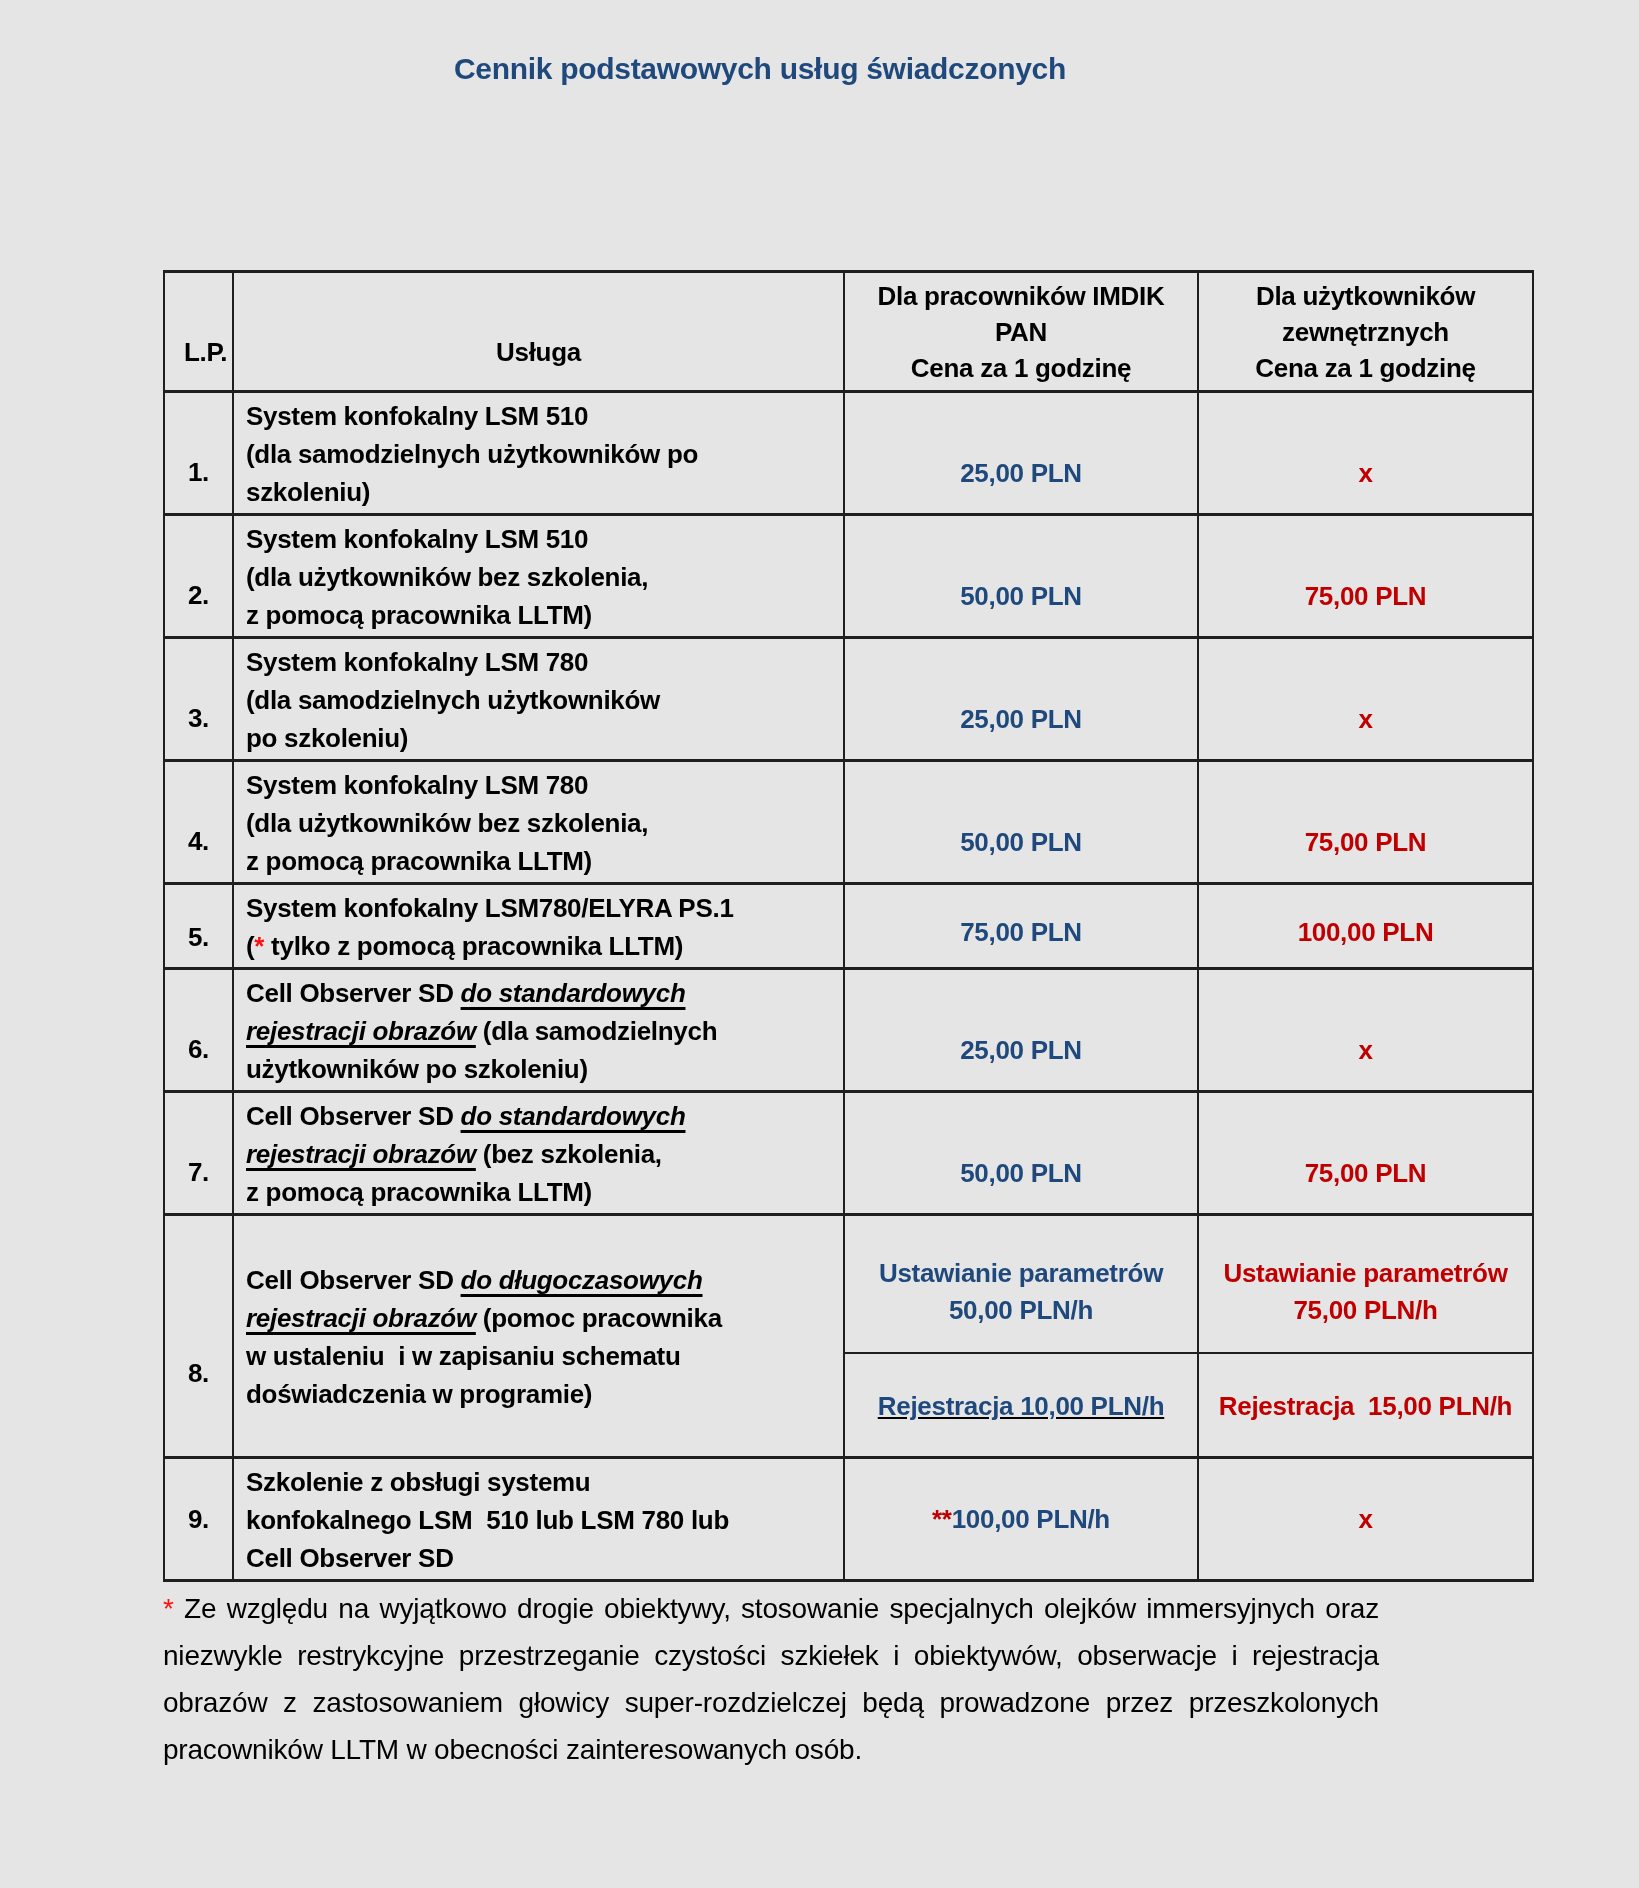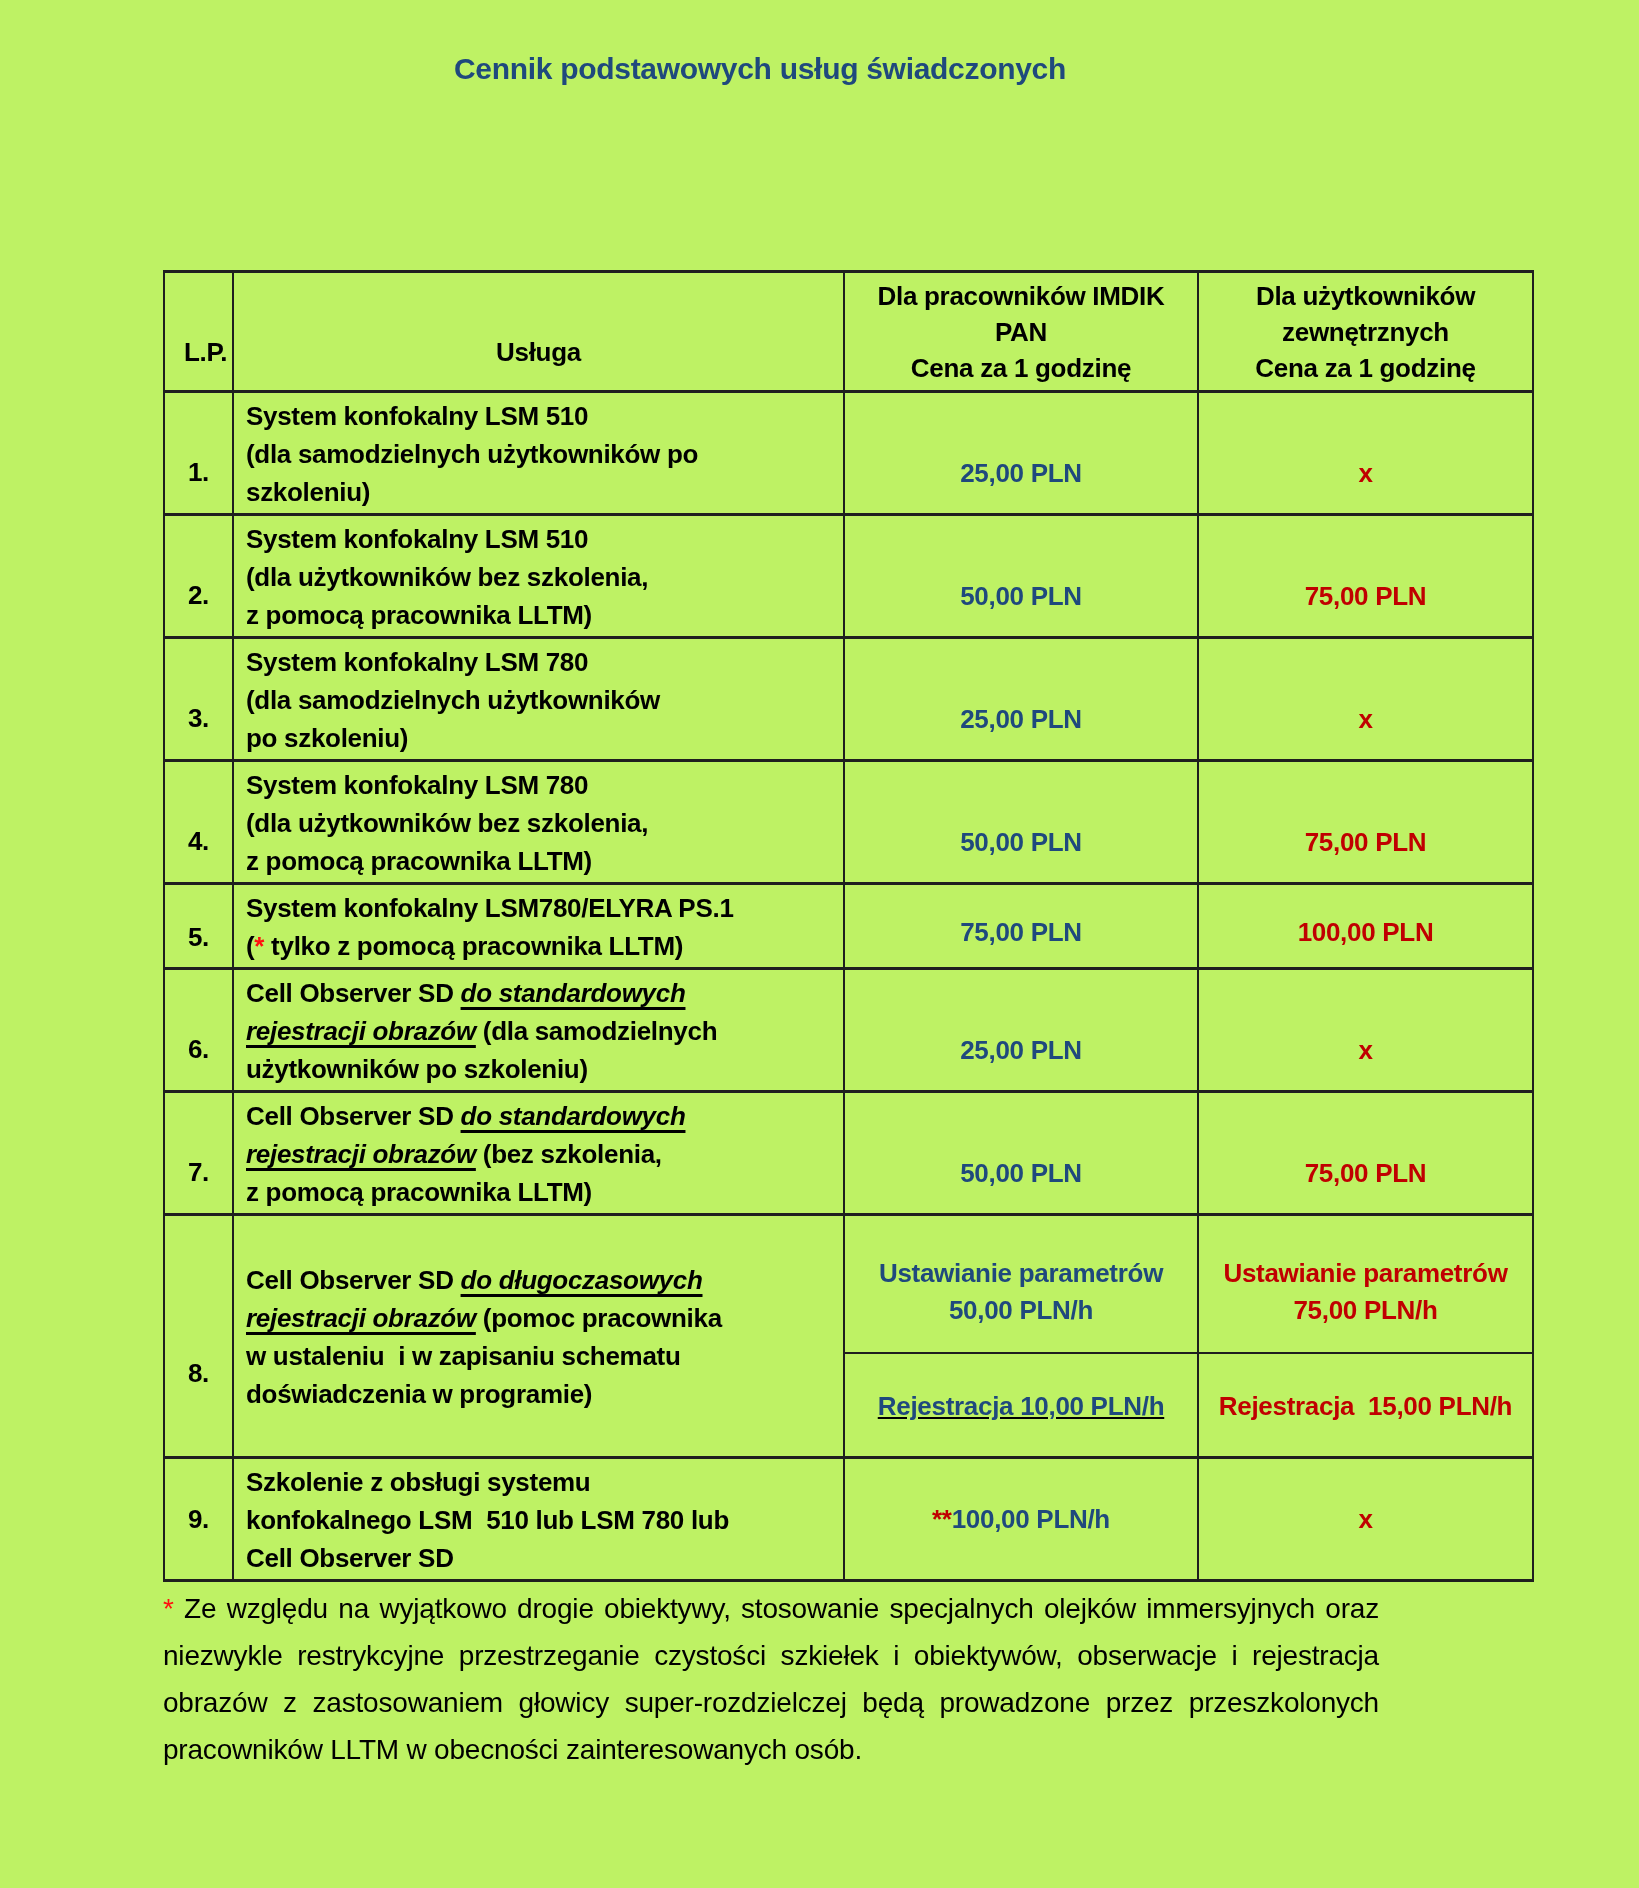--- a/index.html
+++ b/index.html
@@ -7,21 +7,21 @@
     --red:#C00000;
     --fred:#FF1010;
     --border:#1f1f1f;
   }
   html,body{margin:0;padding:0;background:#ffffff;}
   body{
     width:1639px;height:1888px;
     font-family:"Liberation Sans",sans-serif;
     color:#000;
   }
-  .page{position:relative;width:1639px;height:1888px;overflow:hidden;background:#bef264;}
+  .page{position:relative;width:1639px;height:1888px;overflow:hidden;background:#e5e5e5;}
 
   
   .doc-title{
     position:absolute;left:120px;top:50px;width:1280px;
     text-align:center;color:var(--blue);
     font-weight:bold;font-size:30px;line-height:38px;
     letter-spacing:-0.3px;
   }
   .title-line + .title-line{margin-top:24px;}
 

